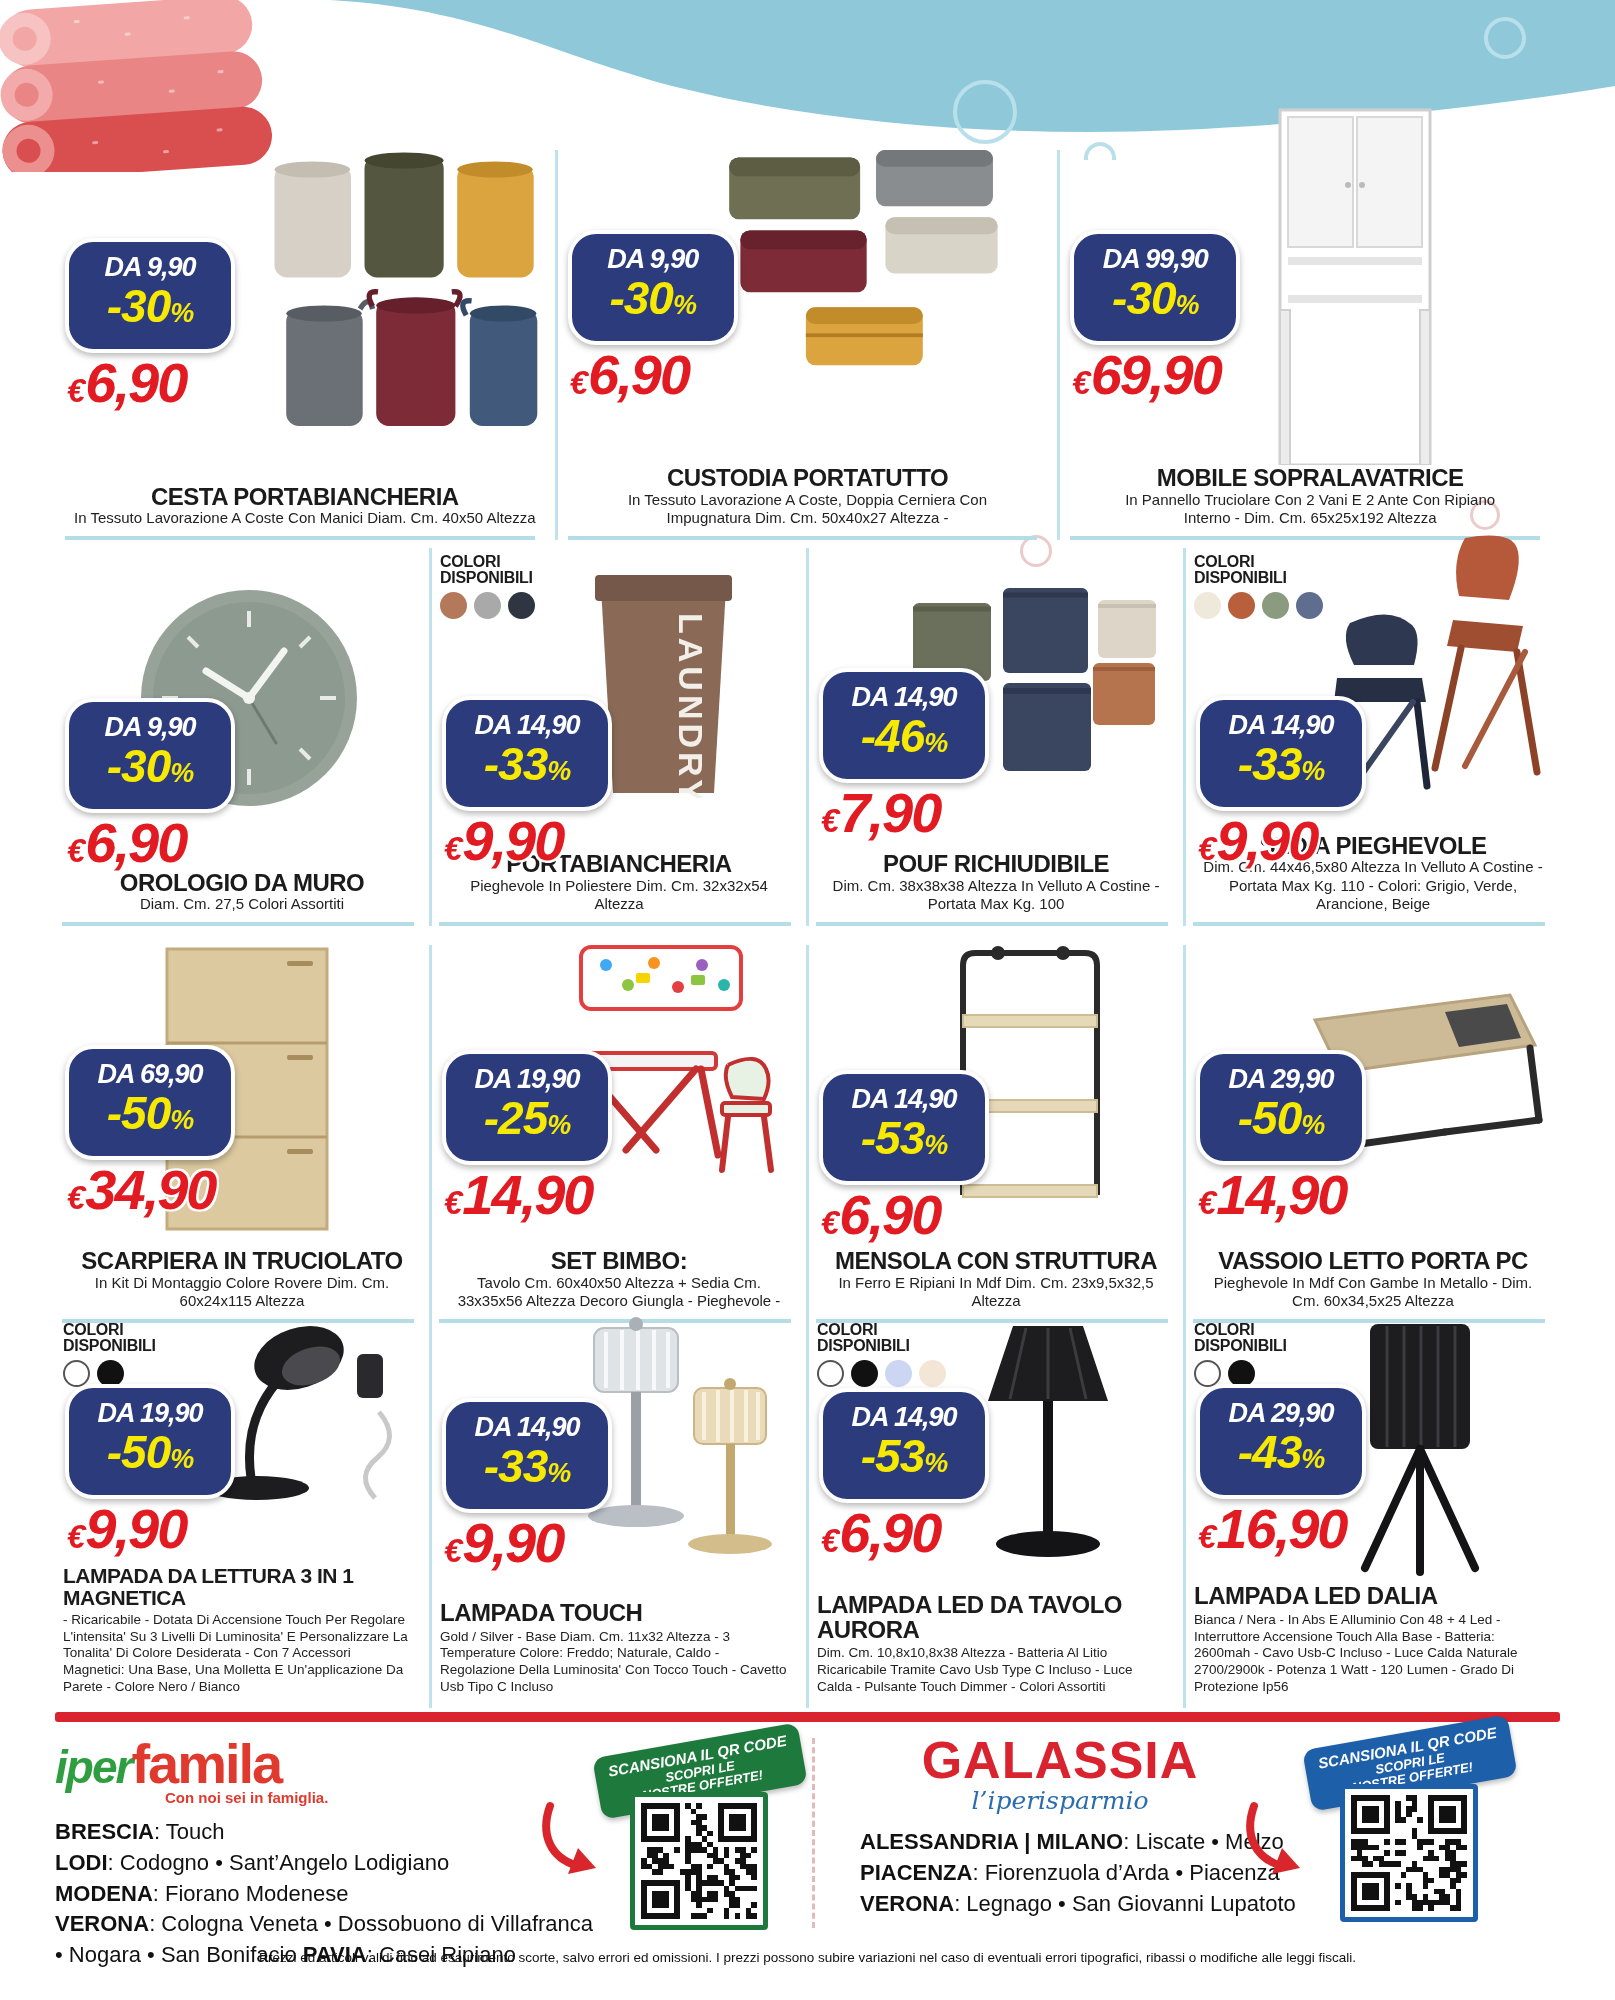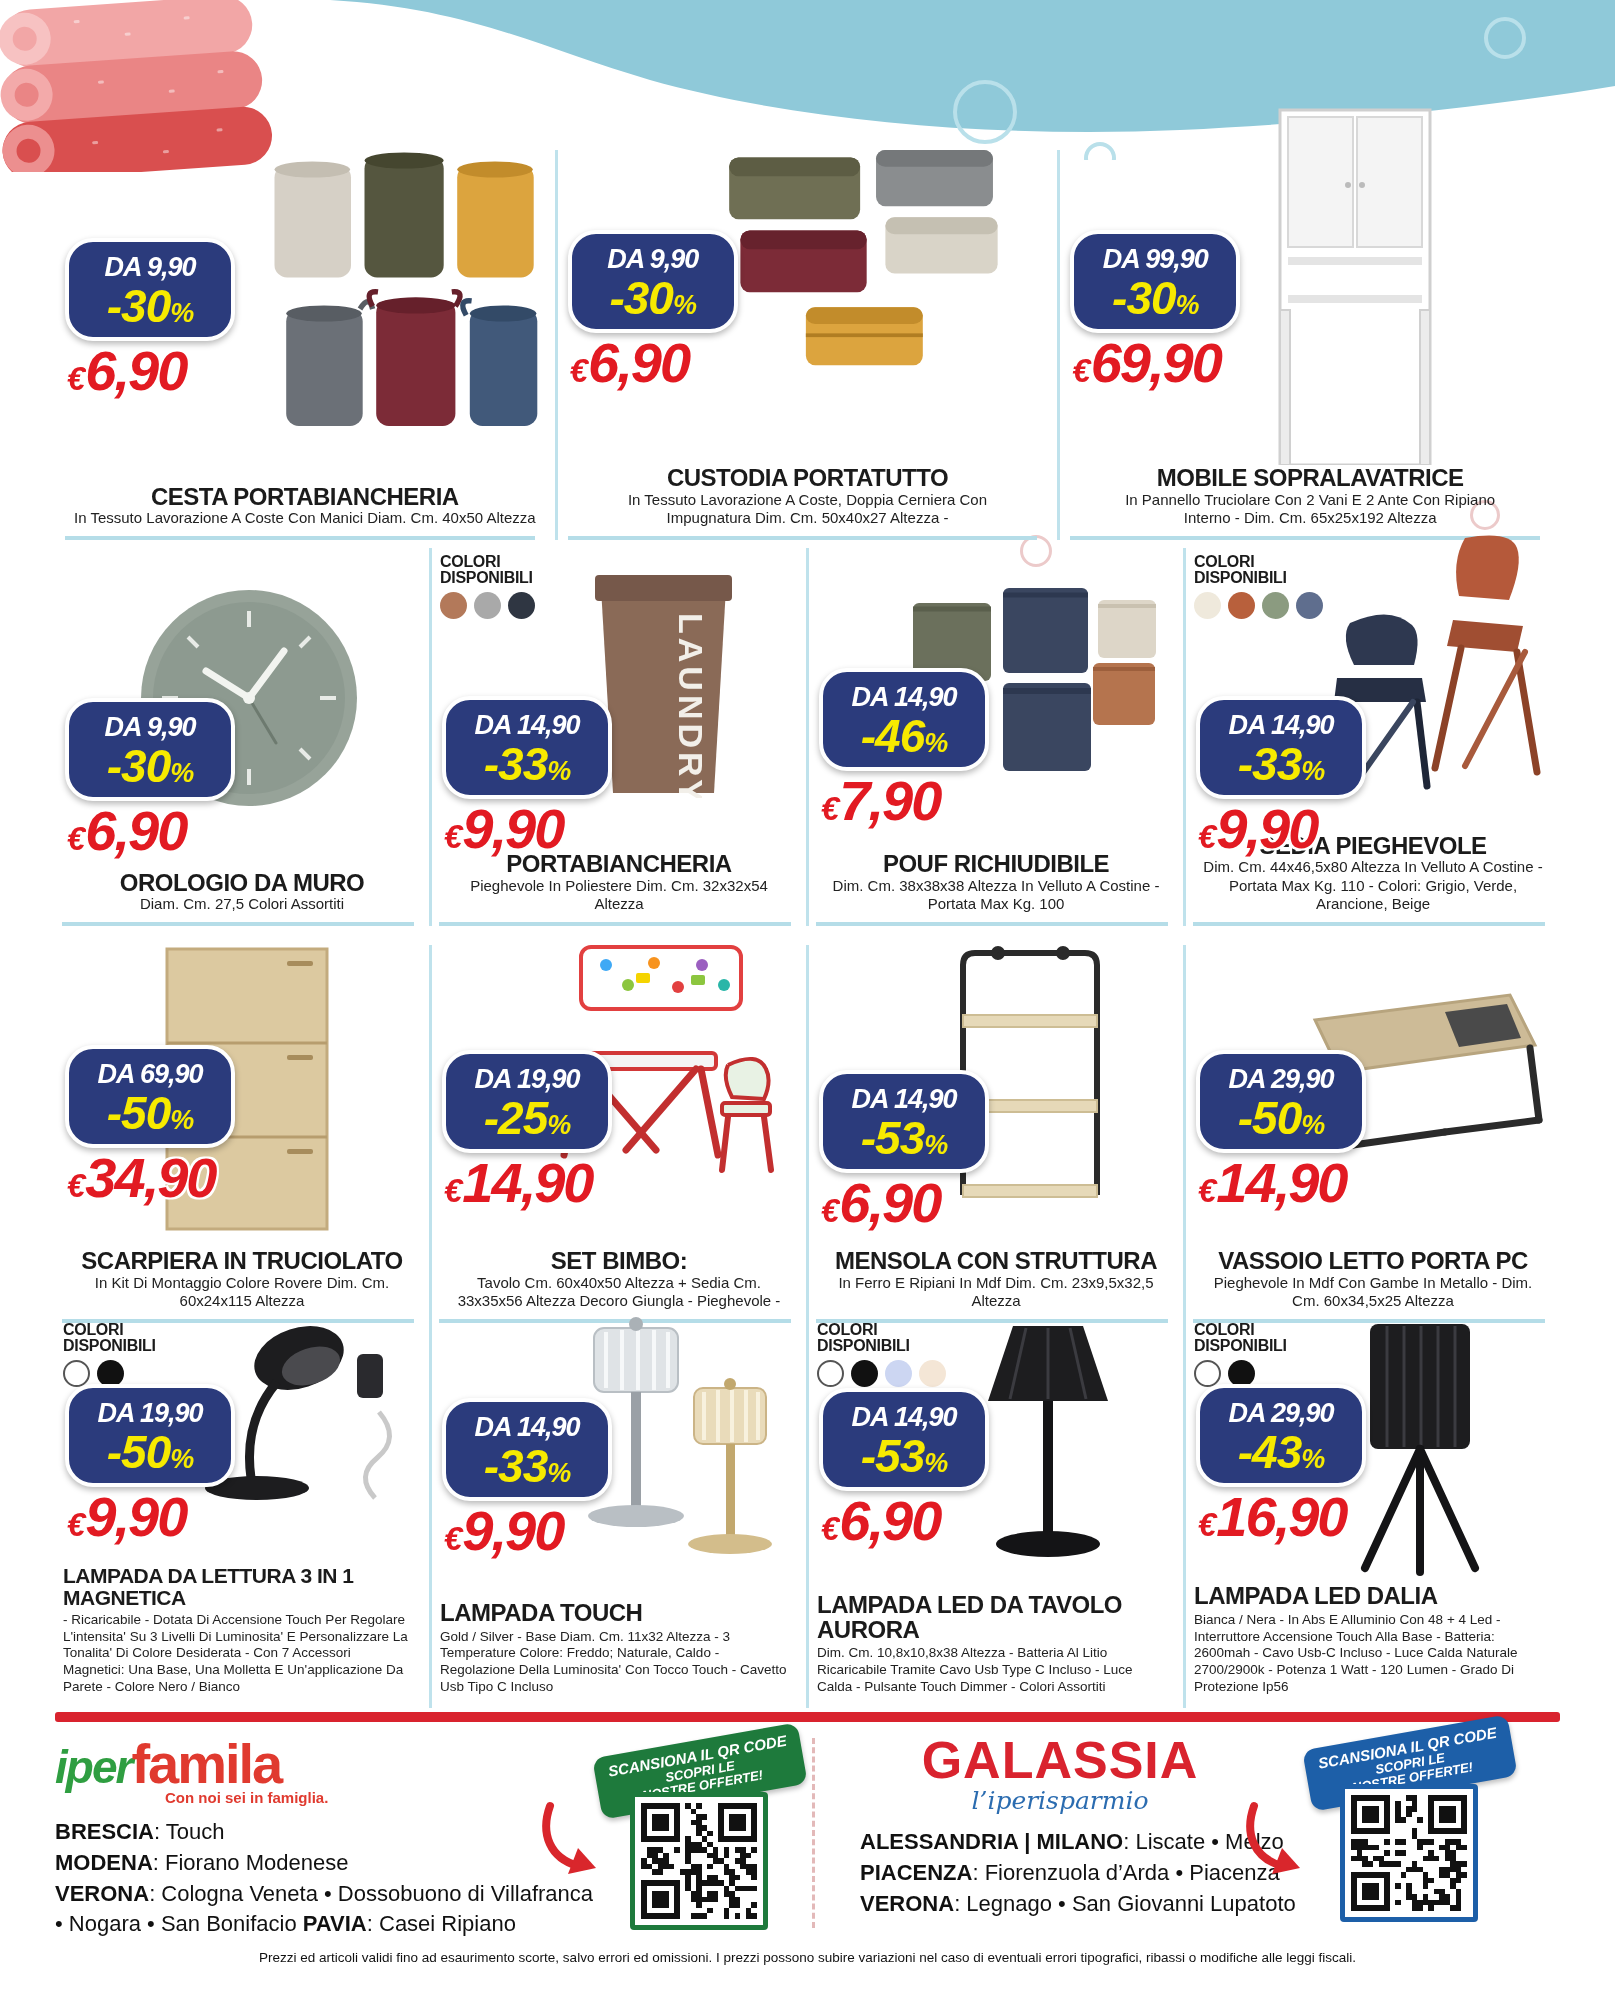--- a/index.html
+++ b/index.html
@@ -16,21 +16,21 @@
   
   .row{position:absolute;left:55px;width:1505px;display:flex;}
   .card{position:relative;flex:1 1 0;}
   .card.vline{border-right:3px solid #bfe2ec;}
   .card .divider{position:absolute;left:2%;bottom:0;width:94%;height:4px;background:#b5dde8;}
 
   .media{position:absolute;}
 
   .pricing{position:absolute;left:10px;top:var(--pt,90px);width:170px;z-index:3;}
   .badge{background:#2b3b7c;border:4px solid #fff;border-radius:28px;
-         box-shadow:0 3px 6px rgba(0,0,0,.28);padding:10px 8px 8px;text-align:center;}
+         box-shadow:0 3px 6px rgba(0,0,0,.28);padding:10px 8px 20px;text-align:center;}
   .badge .da{color:#fff;font-style:italic;font-weight:800;font-size:27px;letter-spacing:-1px;white-space:nowrap;}
   .badge .disc{color:#f7ea00;font-style:italic;font-weight:800;font-size:46px;line-height:1;letter-spacing:-1px;}
   .badge .disc .pct{font-size:27px;font-weight:800;}
   .price{margin-top:2px;padding-left:2px;color:#e21a22;font-style:italic;font-weight:800;
          font-size:56px;line-height:1;letter-spacing:-2px;white-space:nowrap;
          text-shadow:-2px -2px 0 #fff,2px -2px 0 #fff,-2px 2px 0 #fff,2px 2px 0 #fff;}
   .price .eur{font-size:33px;margin-right:2px;}
 
   .caption{position:absolute;left:0;bottom:12px;width:100%;text-align:center;padding:0 14px;box-sizing:border-box;}
   .caption.leftal{text-align:left;padding-left:8px;}
@@ -608,20 +608,21 @@
 
   <div class="redbar"></div>
 
   <div class="footer">
     <div class="fam-logo">
       <span class="fam-iper">iper</span><span class="fam-famila">famila</span>
       <div class="fam-tag">Con noi sei in famiglia.</div>
     </div>
     <div class="stores" style="left:55px;top:85px;width:540px;">
       <div><b>BRESCIA</b><span>: Touch</span></div>
+      <div><b>LODI</b><span>: Codogno • Sant’Angelo Lodigiano</span></div>
       <div><b>MODENA</b><span>: Fiorano Modenese</span></div>
       <div><b>VERONA</b><span>: Cologna Veneta • Dossobuono di Villafranca • Nogara • San Bonifacio </span><b>PAVIA</b><span>: Casei Ripiano</span></div>
     </div>
 
     <div class="qr-group" style="left:590px;top:8px;">
       <svg class="qr-arrow" style="left:-52px;top:60px;" width="70" height="80" viewBox="0 0 70 80">
         <path d="M12,6 C2,34 12,58 40,66" fill="none" stroke="#d9262c" stroke-width="8" stroke-linecap="round"></path>
         <path d="M30,74 L58,68 L40,48 Z" fill="#d9262c"></path>
       </svg>
       <div class="qr-banner green">

